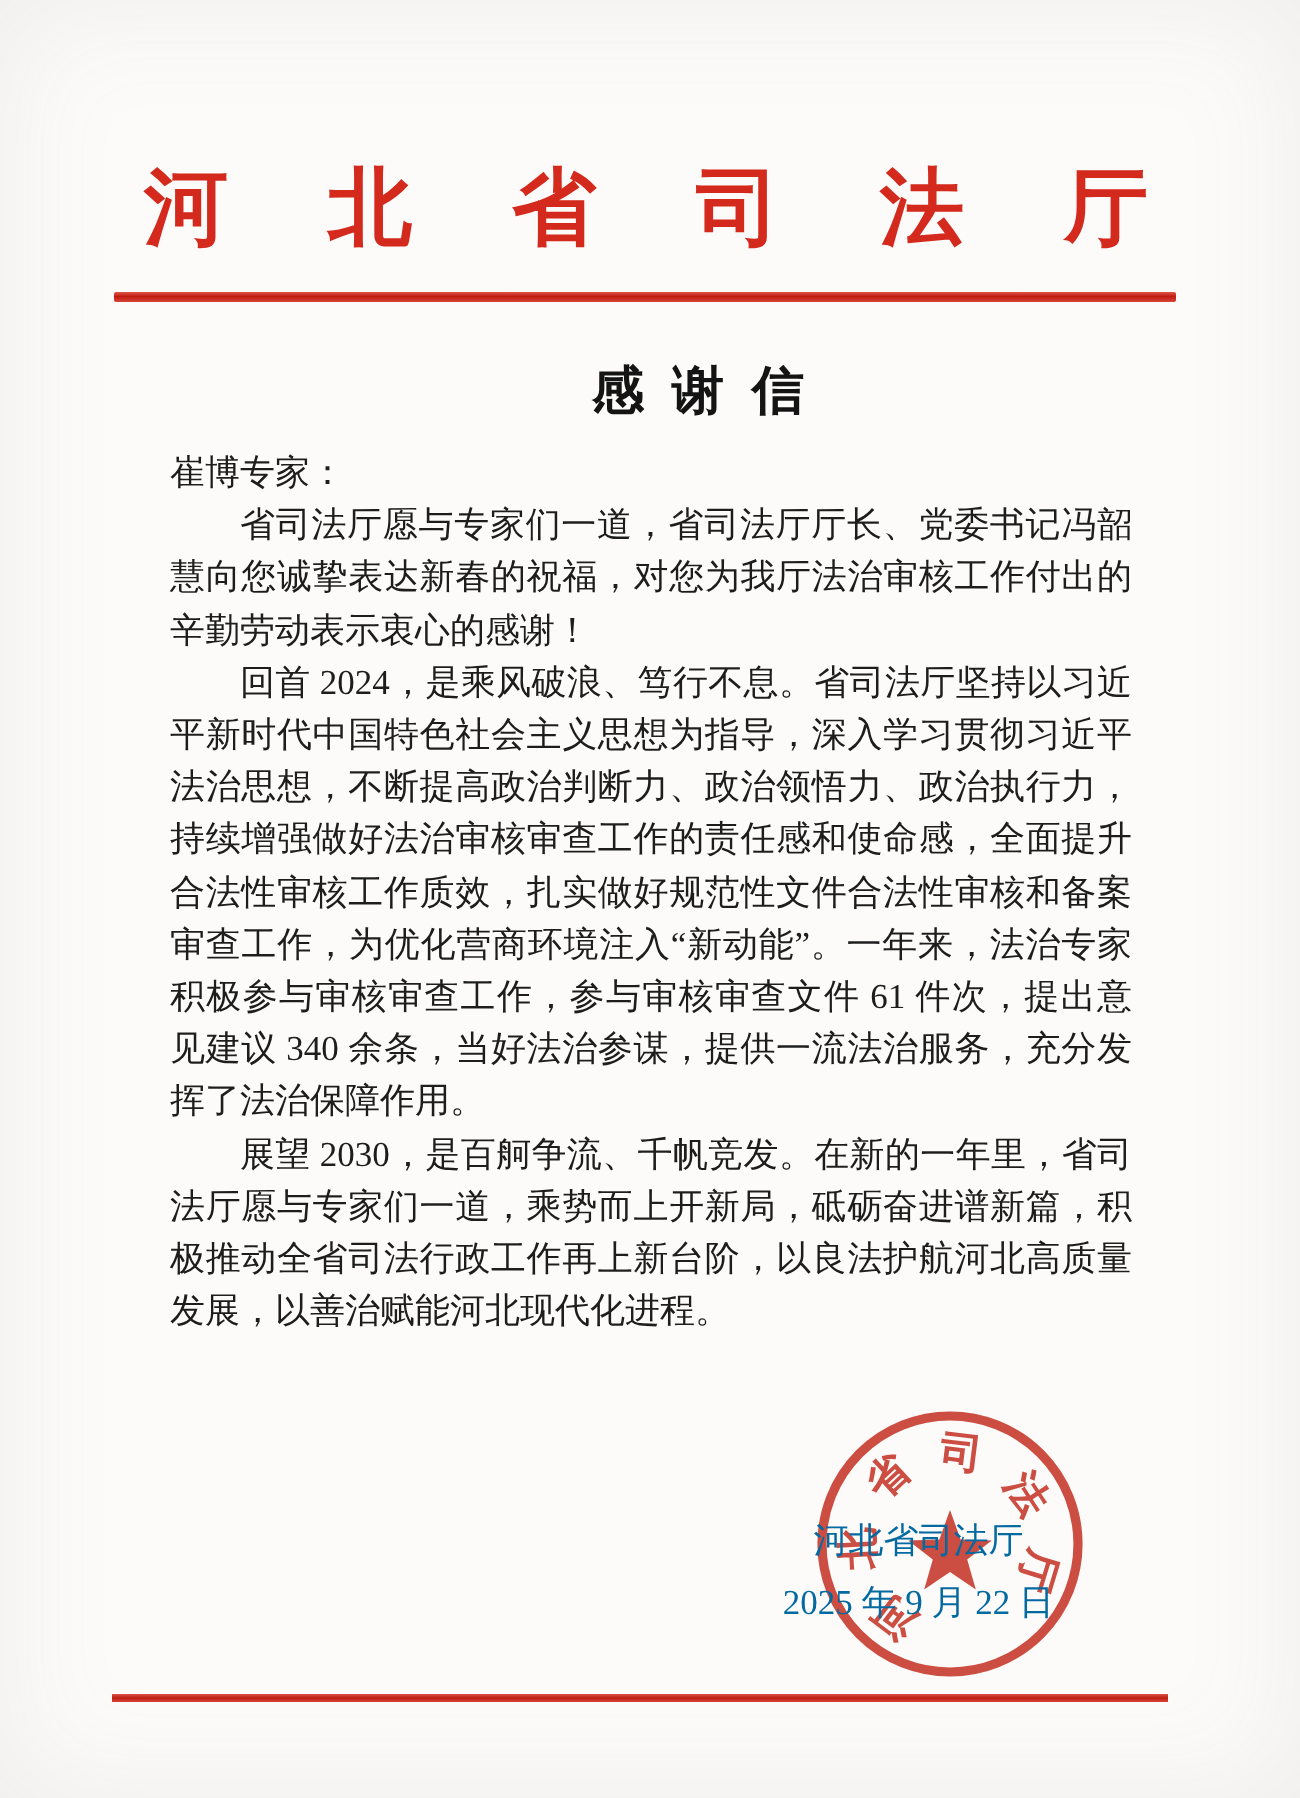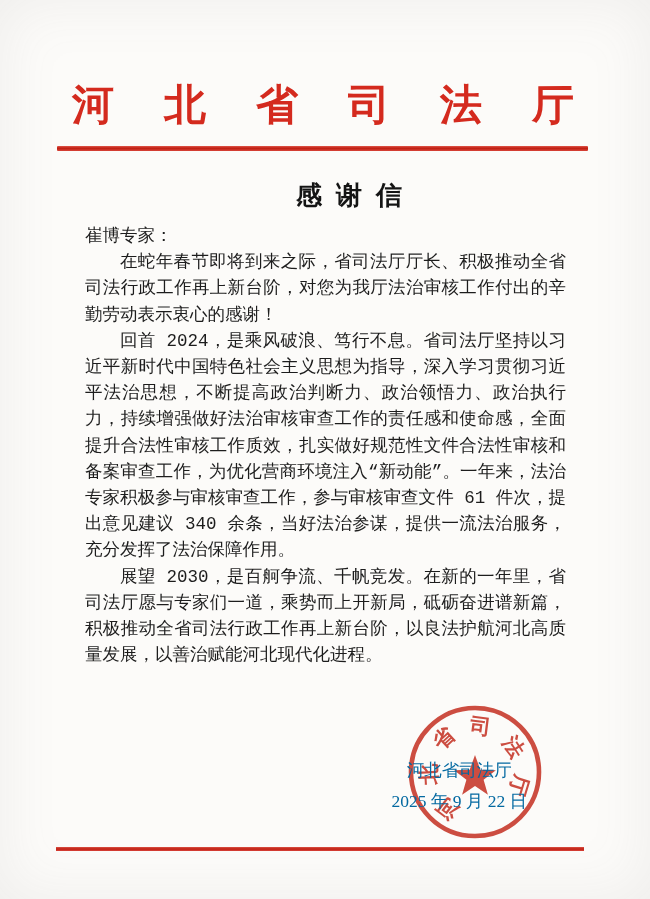--- a/index.html
+++ b/index.html
@@ -25,21 +25,21 @@
     position:absolute; top:178px; left:0; width:100%;
     margin:0; text-align:center;
     font-size:26px; font-weight:700; color:#141414;
     letter-spacing:14px; text-indent:14px;padding-left:24px;
   }
   .letter-body {
     position:absolute; top:223px; left:85px; width:481px;
     font-size:17.5px; line-height:26.2px; color:#1d1d1d;
     text-align:justify;
   }
-  .letter-body p { margin:0; text-indent:2em;font-family:Liberation Mono, monospace; }
+  .letter-body p { margin:0; text-indent:2em; }
   .letter-body p.salutation { text-indent:0; }
   .seal {
     position:absolute; left:406px; top:703px; width:138px; height:138px;
     z-index:1; opacity:0.88;
   }
   .seal svg { width:100%; height:100%; }
   .seal-ring { fill:none; stroke:#c63628; stroke-width:4.6; }
   .seal-star { fill:#c63628; }
   .seal-char {
     font-size:21px; font-weight:700; fill:#c63628;
@@ -69,21 +69,21 @@
       <span>法</span>
       <span>厅</span>
     </div>
 
   <div class="header-rule"></div>
 
   <h1 class="letter-title">感谢信</h1>
 
   <div class="letter-body">
     <p class="salutation">崔博专家：</p>
-    <p>在蛇年春节即将到来之际，省司法厅厅长、积极推动全省司法行政工作再上新台阶，对您为我厅法治审核工作付出的辛勤劳动表示衷心的感谢！</p>
+    <p>省司法厅愿与专家们一道，省司法厅厅长、党委书记冯韶慧向您诚挚表达新春的祝福，对您为我厅法治审核工作付出的辛勤劳动表示衷心的感谢！</p>
     <p>回首 2024，是乘风破浪、笃行不息。省司法厅坚持以习近平新时代中国特色社会主义思想为指导，深入学习贯彻习近平法治思想，不断提高政治判断力、政治领悟力、政治执行力，持续增强做好法治审核审查工作的责任感和使命感，全面提升合法性审核工作质效，扎实做好规范性文件合法性审核和备案审查工作，为优化营商环境注入“新动能”。一年来，法治专家积极参与审核审查工作，参与审核审查文件 61 件次，提出意见建议 340 余条，当好法治参谋，提供一流法治服务，充分发挥了法治保障作用。</p>
     <p>展望 2030，是百舸争流、千帆竞发。在新的一年里，省司法厅愿与专家们一道，乘势而上开新局，砥砺奋进谱新篇，积极推动全省司法行政工作再上新台阶，以良法护航河北高质量发展，以善治赋能河北现代化进程。</p>
   </div>
 
   <div class="seal">
     <svg viewBox="0 0 138 138" xmlns="http://www.w3.org/2000/svg">
       <circle class="seal-ring" cx="69" cy="69" r="64"></circle>
       <polygon class="seal-star" points="0,-22 5.3,-7.3 20.9,-6.8 8.6,2.8 12.9,17.8 0,9 -12.9,17.8 -8.6,2.8 -20.9,-6.8 -5.3,-7.3" transform="translate(69,74)"></polygon>
       <g id="seal-ring-text">
           <text x="41.316508935005785" y="105.73723346217548" transform="rotate(-143 41.316508935005785 105.73723346217548)" class="seal-char">河</text>

